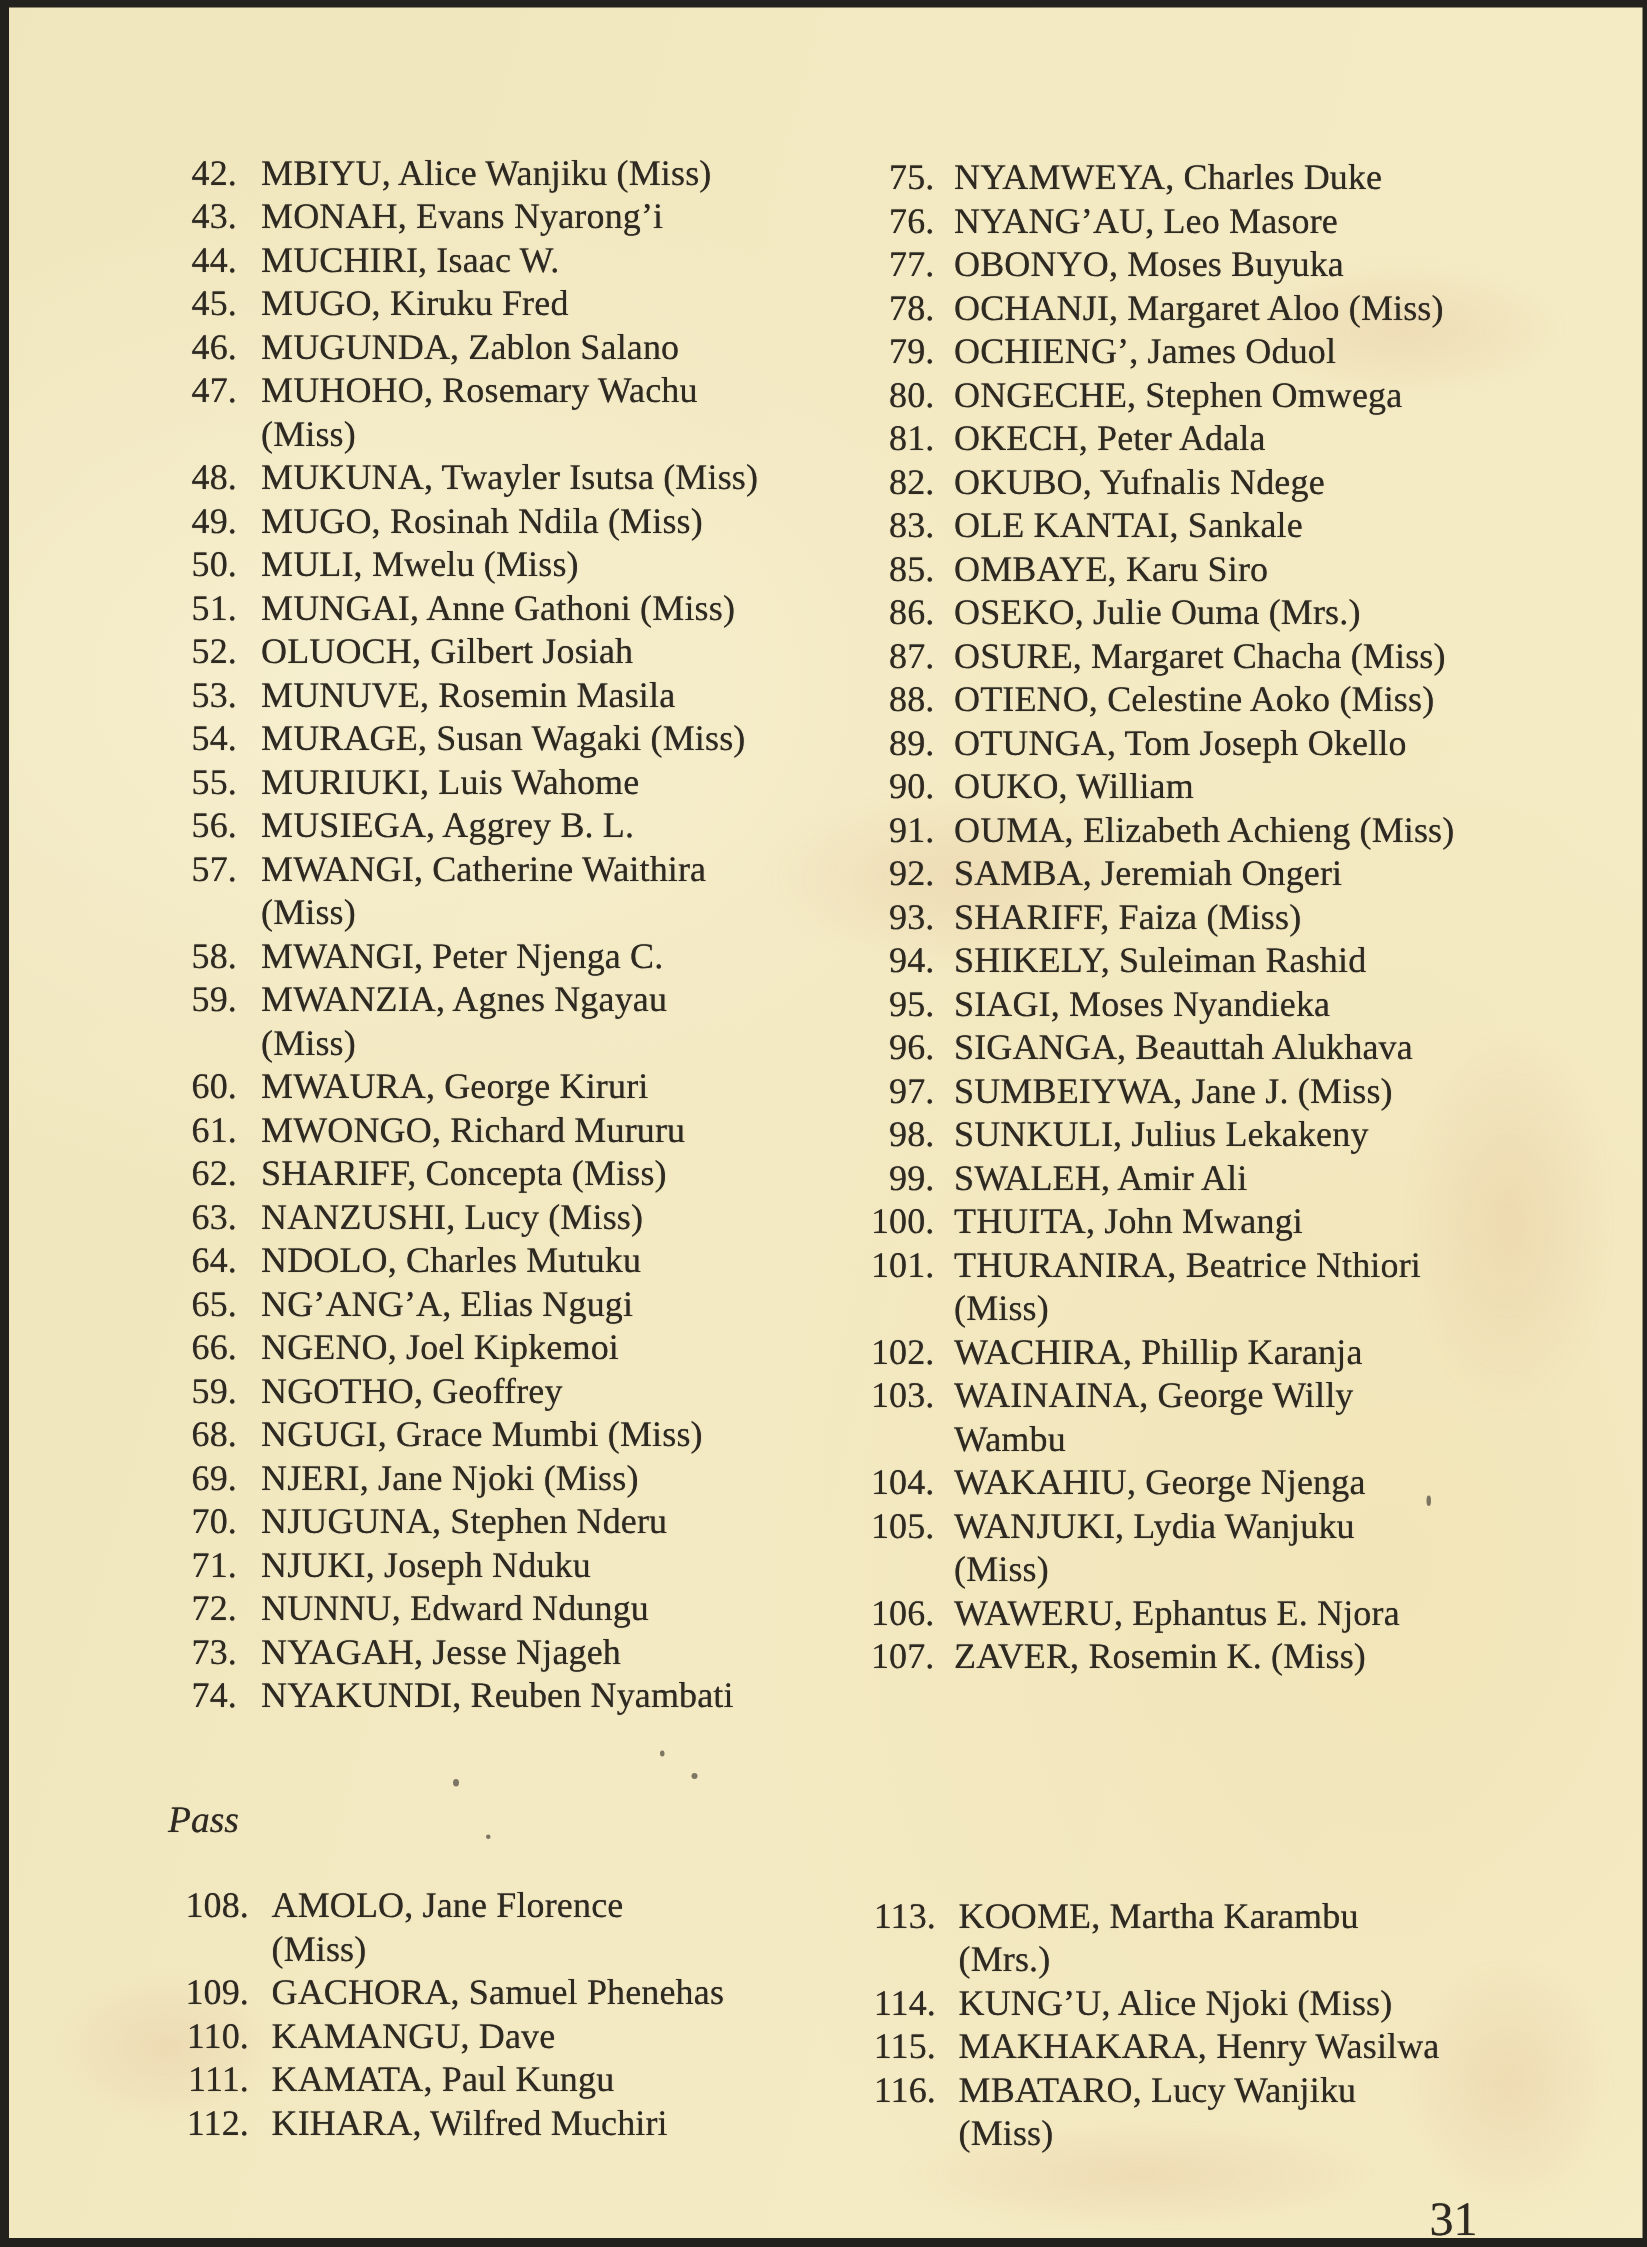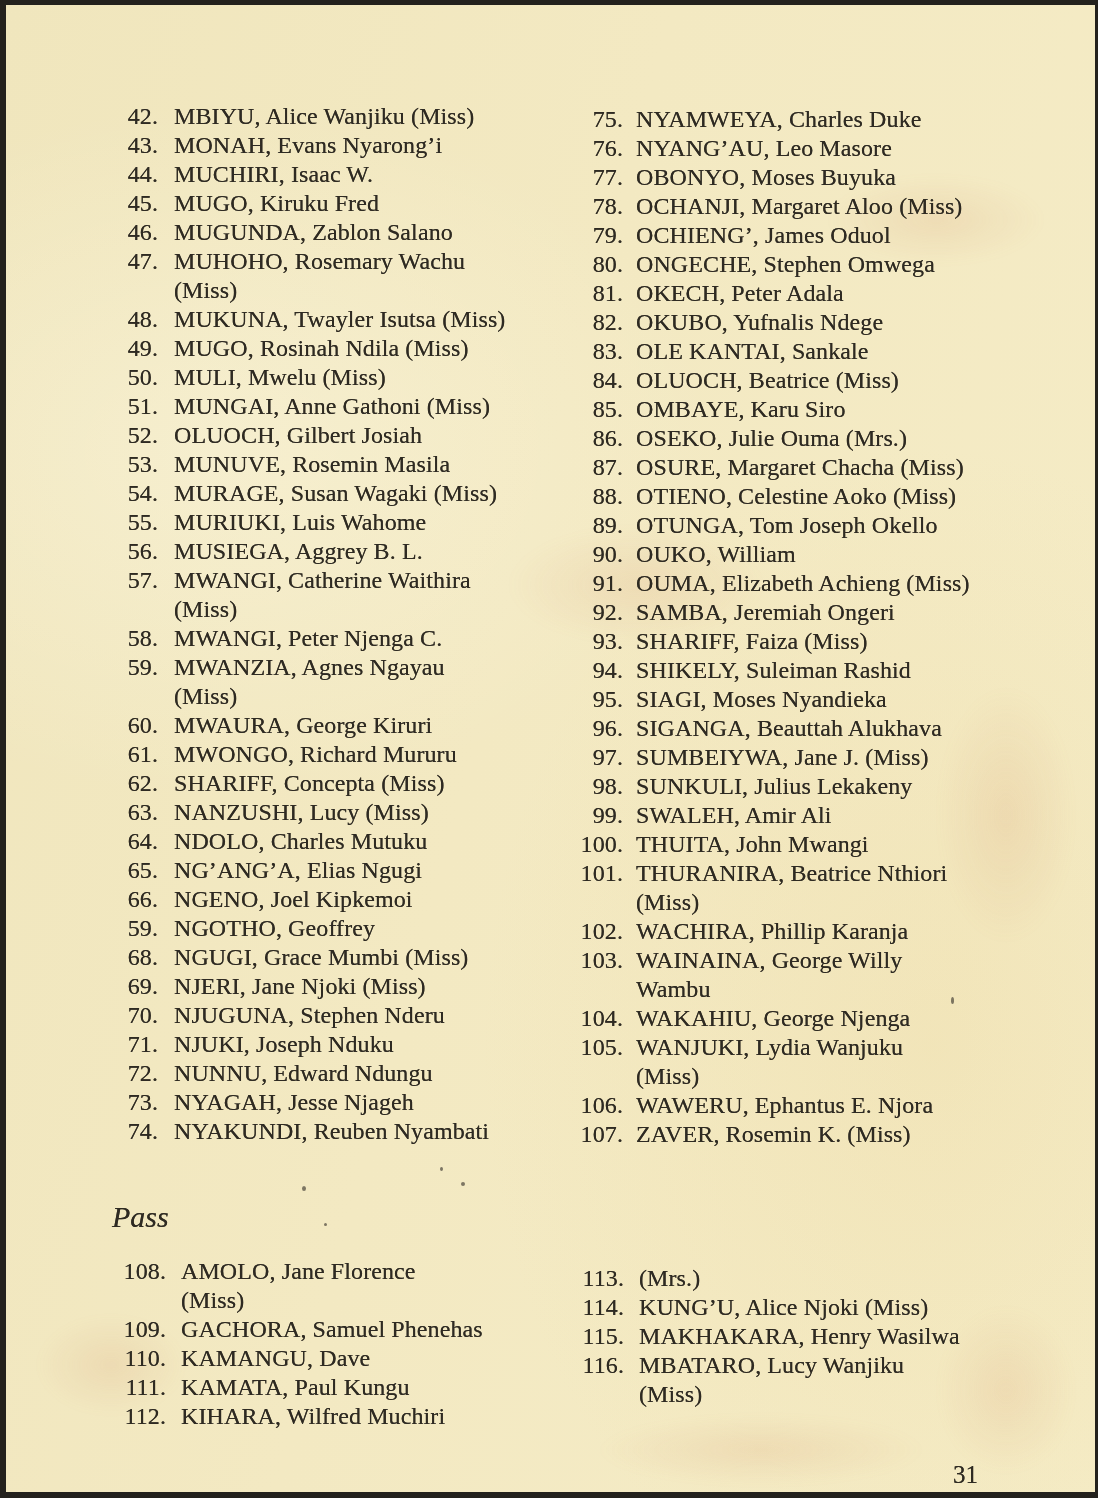--- a/index.html
+++ b/index.html
@@ -40,30 +40,30 @@
   .name { white-space: nowrap; }
   .name .l1, .name .l2 { display: block; }
   #list-honours-left  { left: 106px; top: 97px;  --numw: 46px; --gap: 16px; }
   #list-honours-right { left: 553px; top: 100px; --numw: 64px; --gap: 13px; }
   #list-pass-left     { left: 106px; top: 1252px; --numw: 54px; --gap: 15px; }
   #list-pass-right    { left: 552px; top: 1259px; --numw: 66px; --gap: 15px; }
   .pass-heading {
     position: absolute;
     left: 106px;
     top: 1195px;
-    font-size: 30px;
+    font-size: 25px;
     font-style: italic;
     color: #2e2a22;
     text-shadow: 0 0 0.5px rgba(46,42,34,0.8);
   }
   .page-number {
     position: absolute;
     left: 947px;
     top: 1456px;
-    font-size: 25px;
+    font-size: 32px;
     color: #2e2a22;
     text-shadow: 0 0 0.5px rgba(46,42,34,0.8);
   }
   .speck {
     position: absolute;
     background: #4a443a;
     border-radius: 50%;
     opacity: 0.7;
   }
   .ghost {
@@ -416,27 +416,20 @@
   </div>
 
   <div class="row">
     <span class="num">83.</span>
     <span class="name">
       <span class="l1">OLE KANTAI, Sankale</span>
 
     </span>
   </div>
 
-  <div class="row">
-    <span class="num">84.</span>
-    <span class="name">
-      <span class="l1">OLUOCH, Beatrice (Miss)</span>
-
-    </span>
-  </div>
 
   <div class="row">
     <span class="num">85.</span>
     <span class="name">
       <span class="l1">OMBAYE, Karu Siro</span>
 
     </span>
   </div>
 
   <div class="row">
@@ -656,20 +649,21 @@
     <span class="name">
       <span class="l1">KIHARA, Wilfred Muchiri</span>
 
     </span>
   </div>
 </div>
   <div class="list" id="list-pass-right">
   <div class="row">
     <span class="num">113.</span>
     <span class="name">
+      <span class="l1">KOOME, Martha Karambu</span>
       <span class="l2">(Mrs.)</span>
     </span>
   </div>
 
   <div class="row">
     <span class="num">114.</span>
     <span class="name">
       <span class="l1">KUNG’U, Alice Njoki (Miss)</span>
 
     </span>

